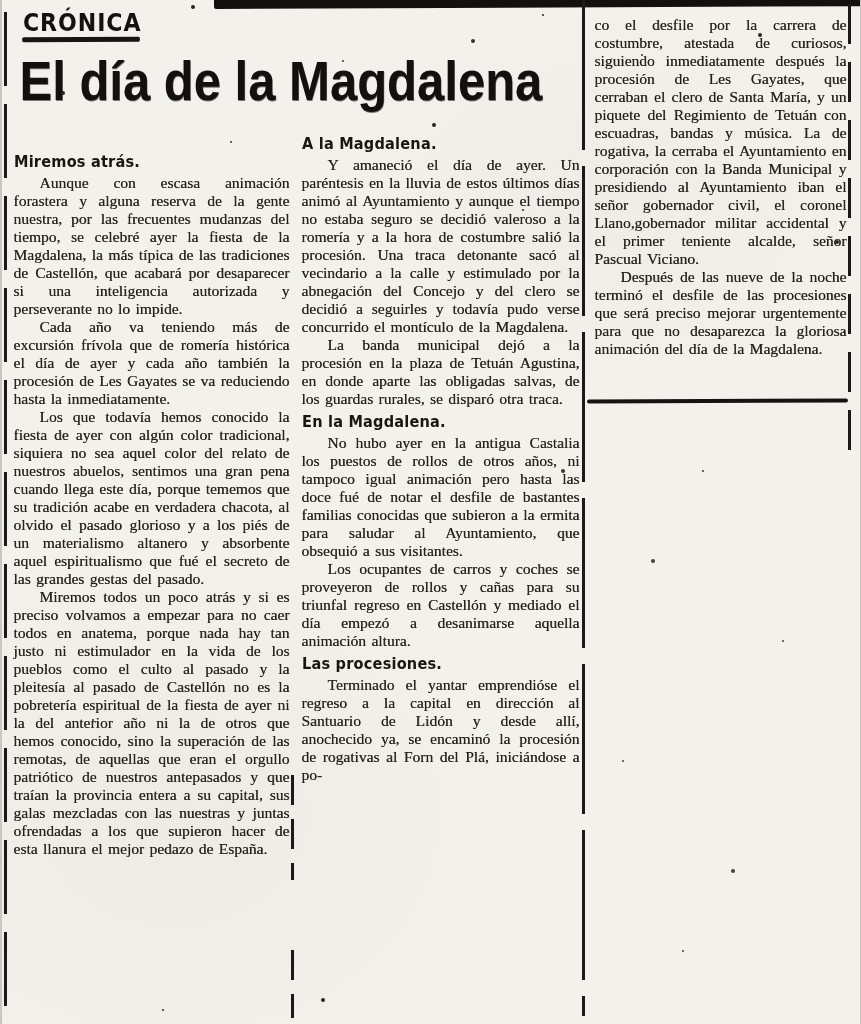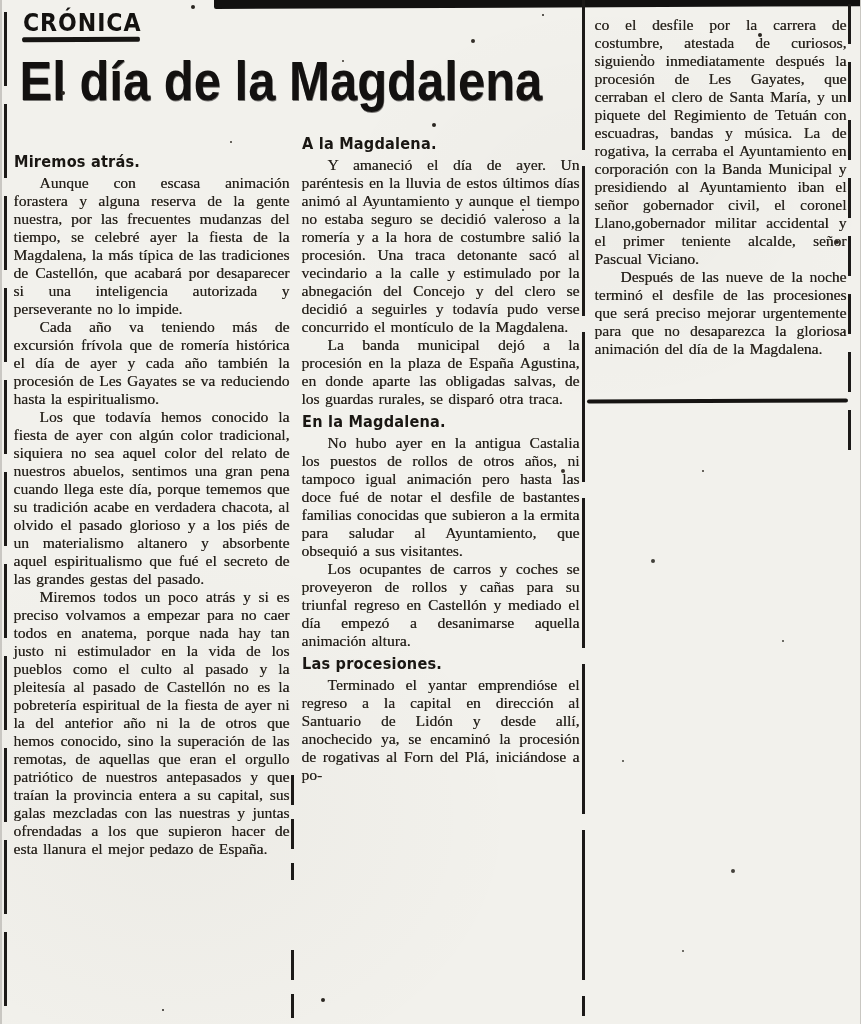--- a/index.html
+++ b/index.html
@@ -100,28 +100,28 @@
   <div class="seg-rule seg-a"></div>
   <div class="seg-rule seg-b"></div>
 
   <div class="kicker">CRÓNICA</div>
   <div class="kicker-underline"></div>
   <h1 class="title">El día de la Magdalena</h1>
 
   <div class="col col1">
       <h3 class="subhead">Miremos atrás.</h3>
       <p class="para"><span>Aunque con escasa animación forastera y alguna reserva de la gente nuestra, por las frecuentes mudanzas del tiempo, se celebré ayer la fiesta de la Magdalena, la más típica de las tradiciones de Castellón, que acabará por desaparecer si una inteligencia autorizada y perseverante no lo impide.</span></p>
-      <p class="para"><span>Cada año va teniendo más de excursión frívola que de romería histórica el día de ayer y cada año también la procesión de </span><span class="it">Les Gayates</span><span> se va reduciendo hasta la espiritualismo.</span></p>
+      <p class="para"><span>Cada año va teniendo más de excursión frívola que de romería histórica el día de ayer y cada año también la procesión de </span><span class="it">Les Gayates</span><span> se va reduciendo hasta la inmediatamente.</span></p>
       <p class="para"><span>Los que todavía hemos conocido la fiesta de ayer con algún color tradicional, siquiera no sea aquel color del relato de nuestros abuelos, sentimos una gran pena cuando llega este día, porque tememos que su tradición acabe en verdadera chacota, al olvido el pasado glorioso y a los piés de un materialismo altanero y absorbente aquel espiritualismo que fué el secreto de las grandes gestas del pasado.</span></p>
       <p class="para"><span>Miremos todos un poco atrás y si es preciso volvamos a empezar para no caer todos en anatema, porque nada hay tan justo ni estimulador en la vida de los pueblos como el culto al pasado y la pleitesía al pasado de Castellón no es la pobretería espiritual de la fiesta de ayer ni la del anterior año ni la de otros que hemos conocido, sino la superación de las remotas, de aquellas que eran el orgullo patriótico de nuestros antepasados y que traían la provincia entera a su capital, sus galas mezcladas con las nuestras y juntas ofrendadas a los que supieron hacer de esta llanura el mejor pedazo de España.</span></p>
     </div>
   <div class="col col2">
       <h3 class="subhead">A la Magdalena.</h3>
       <p class="para"><span>Y amaneció el día de ayer. Un paréntesis en la lluvia de estos últimos días animó al Ayuntamiento y aunque el tiempo no estaba seguro se decidió valeroso a la romería y a la hora de costumbre salió la procesión. Una traca detonante sacó al vecindario a la calle y estimulado por la abnegación del Concejo y del clero se decidió a seguirles y todavía pudo verse concurrido el montículo de la Magdalena.</span></p>
-      <p class="para"><span>La banda municipal dejó a la procesión en la plaza de España Agustina, en donde aparte las obligadas salvas, de los guardas rurales, se disparó otra traca.</span></p>
+      <p class="para"><span>La banda municipal dejó a la procesión en la plaza de Tetuán Agustina, en donde aparte las obligadas salvas, de los guardas rurales, se disparó otra traca.</span></p>
       <h3 class="subhead">En la Magdalena.</h3>
       <p class="para"><span>No hubo ayer en la antigua Castalia los puestos de rollos de otros años, ni tampoco igual animación pero hasta las doce fué de notar el desfile de bastantes familias conocidas que subieron a la ermita para saludar al Ayuntamiento, que obsequió a sus visitantes.</span></p>
       <p class="para"><span>Los ocupantes de carros y coches se proveyeron de rollos y cañas para su triunfal regreso en Castellón y mediado el día empezó a desanimarse aquella animación altura.</span></p>
       <h3 class="subhead">Las procesiones.</h3>
       <p class="para"><span>Terminado el yantar emprendióse el regreso a la capital en dirección al Santuario de Lidón y desde allí, anochecido ya, se encaminó la procesión de rogativas al </span><span class="it">Forn del Plá</span><span>, iniciándose a po-</span></p>
     </div>
   <div class="col col3">
       <p class="para noindent"><span>co el desfile por la carrera de costumbre, atestada de curiosos, siguiendo inmediatamente después la procesión de </span><span class="it">Les Gayates</span><span>, que cerraban el clero de Santa María, y un piquete del Regimiento de Tetuán con escuadras, bandas y música. La de rogativa, la cerraba el Ayuntamiento en corporación con la Banda Municipal y presidiendo al Ayuntamiento iban el señor gobernador civil, el coronel Llano,gobernador militar accidental y el primer teniente alcalde, señor Pascual Viciano.</span></p>
       <p class="para"><span>Después de las nueve de la noche terminó el desfile de las procesiones que será preciso mejorar urgentemente para que no desaparezca la gloriosa animación del día de la Magdalena.</span></p>
     </div>

